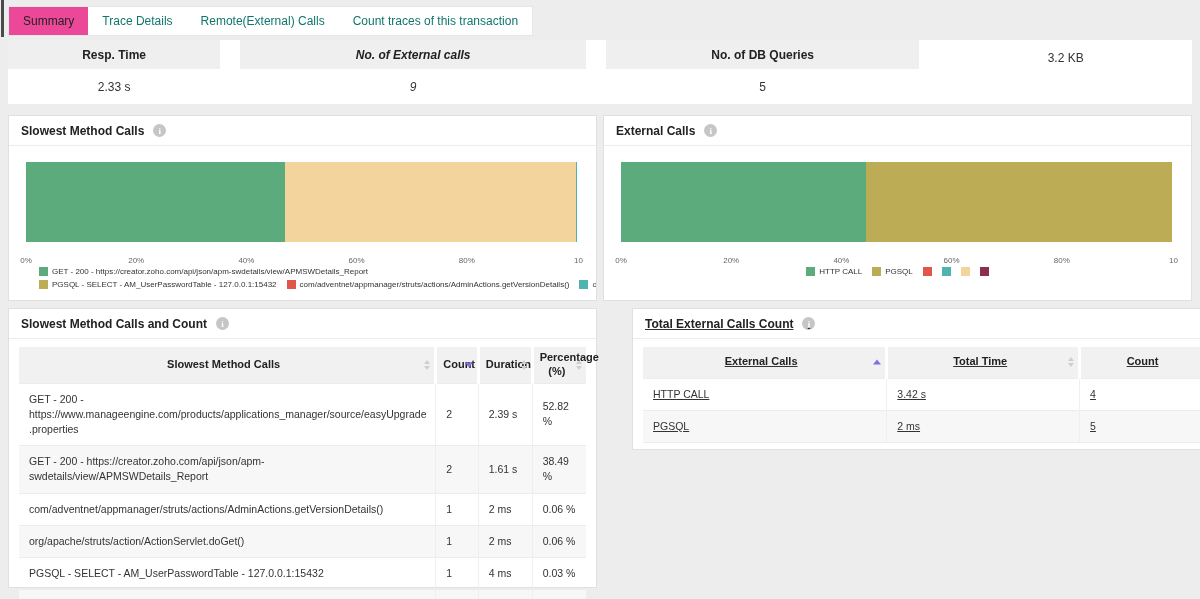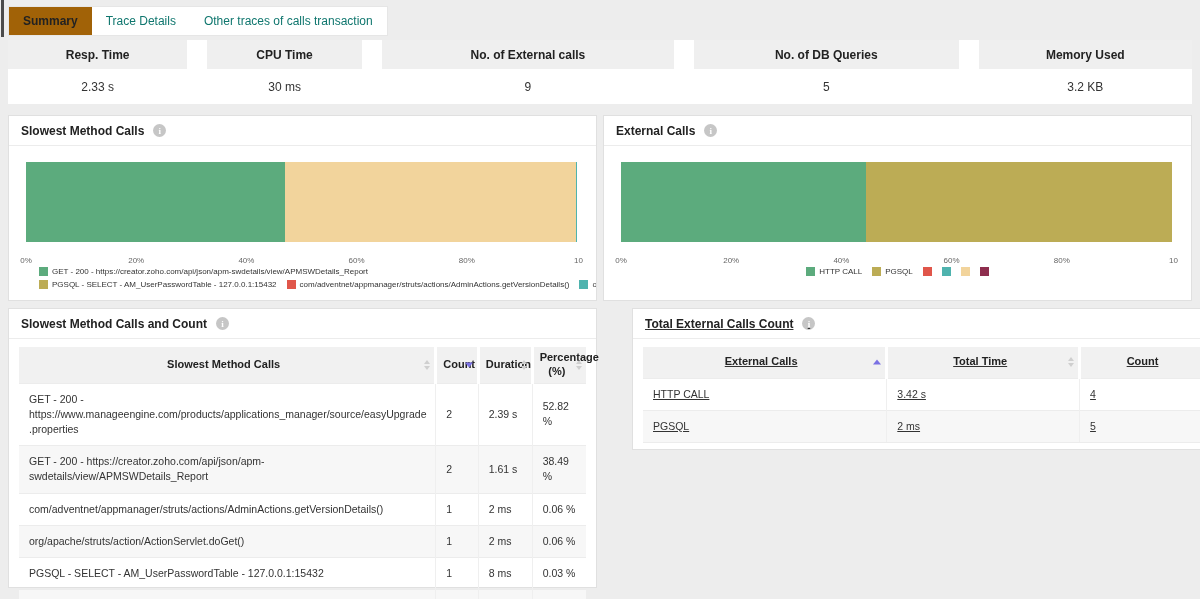--- a/index.html
+++ b/index.html
@@ -7,21 +7,21 @@
   body {
     width:1200px; height:599px; position:relative; overflow:hidden;
     background:#ededed; font-family:"Liberation Sans", sans-serif; color:#333;
   }
   .left-edge { position:absolute; left:1px; top:0; width:3px; height:37px; background:#4b4b4b; }
 
   
   .tabbar { position:absolute; left:8px; top:6px; display:flex; background:#fff;
             border:1px solid #e6e6e6; }
   .tab { padding:7px 14px; font-size:12px; color:#0f766e; white-space:nowrap; cursor:pointer; }
-  .tab.active { background:#a16207; font-weight:bold; color:#222; }
+  .tab.active { background:#ec4899; font-weight:normal; color:#222; }
 
   
   .stats { position:absolute; left:8px; top:40px; width:1184px; display:flex; background:#fff;gap:16px; }
   .stat-col { display:flex; flex-direction:column; }
   .stat-col:not(:last-child) { margin-right:4px; }
   .stat-label { height:29px; background:#efefef; display:flex; align-items:center; justify-content:center;
                 font-size:12px; font-weight:bold; color:#222; }
   .stat-value { height:35px; display:flex; align-items:center; justify-content:center; font-size:12px; color:#333; }
 
   
@@ -76,42 +76,38 @@
             border-right:3px solid transparent; border-top:4px solid #cfcfcf; }
 </style>
 </head>
 <body>
 
 <div class="left-edge"></div>
 
 <div class="tabbar">
     <div class="tab active">Summary</div>
     <div class="tab">Trace Details</div>
-    <div class="tab">Other traces of calls transaction</div>
+    <div class="tab">Remote(External) Calls</div>
+    <div class="tab">Count traces of this transaction</div>
   </div>
 
 <div class="stats">
     <div class="stat-col" style="flex: 189 0 0px;">
       <div class="stat-label">Resp. Time</div>
       <div class="stat-value">2.33 s</div>
     </div>
-    <div class="stat-col" style="flex: 163 0 0px;">
-      <div class="stat-label">CPU Time</div>
-      <div class="stat-value">30 ms</div>
-    </div>
-    <div class="stat-col" style="flex: 308 0 0px;">
+    <div class="stat-col" style="flex: 308 0 0px; font-style: italic;">
       <div class="stat-label">No. of External calls</div>
       <div class="stat-value">9</div>
     </div>
     <div class="stat-col" style="flex: 279 0 0px;">
       <div class="stat-label">No. of DB Queries</div>
       <div class="stat-value">5</div>
     </div>
     <div class="stat-col" style="flex: 225 0 0px;">
-      <div class="stat-label">Memory Used</div>
       <div class="stat-value">3.2 KB</div>
     </div>
   </div>
 
 <div class="card chart-card" id="chart-card-0">
   <div class="card-title-row">
     <span class="card-title">Slowest Method Calls</span>
     <span class="info-icon">i</span>
   </div>
   <div class="chart-body">
@@ -241,21 +237,21 @@
           </tr>
           <tr>
             <td>org/apache/struts/action/ActionServlet.doGet()</td>
             <td>1</td>
             <td>2 ms</td>
             <td>0.06 %</td>
           </tr>
           <tr>
             <td>PGSQL - SELECT - AM_UserPasswordTable - 127.0.0.1:15432</td>
             <td>1</td>
-            <td>8 ms</td>
+            <td>4 ms</td>
             <td>0.03 %</td>
           </tr>
           <tr>
             <td>others</td>
             <td></td>
             <td>1 ms</td>
             <td>0.03 %</td>
           </tr>
         </tbody>
     </table>

